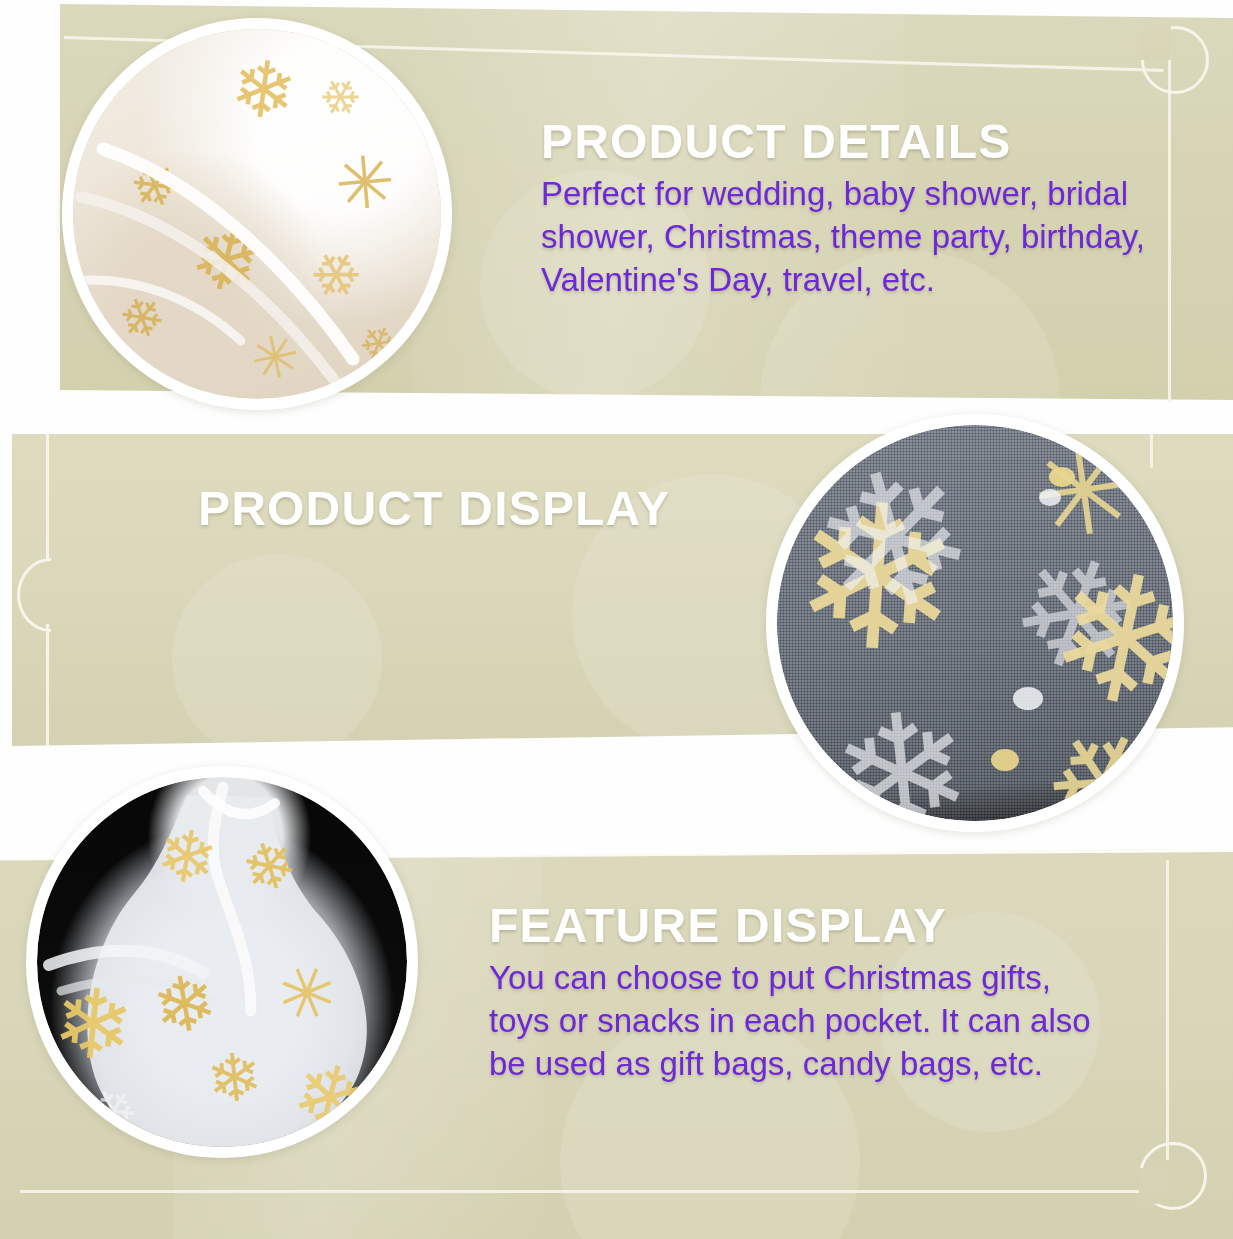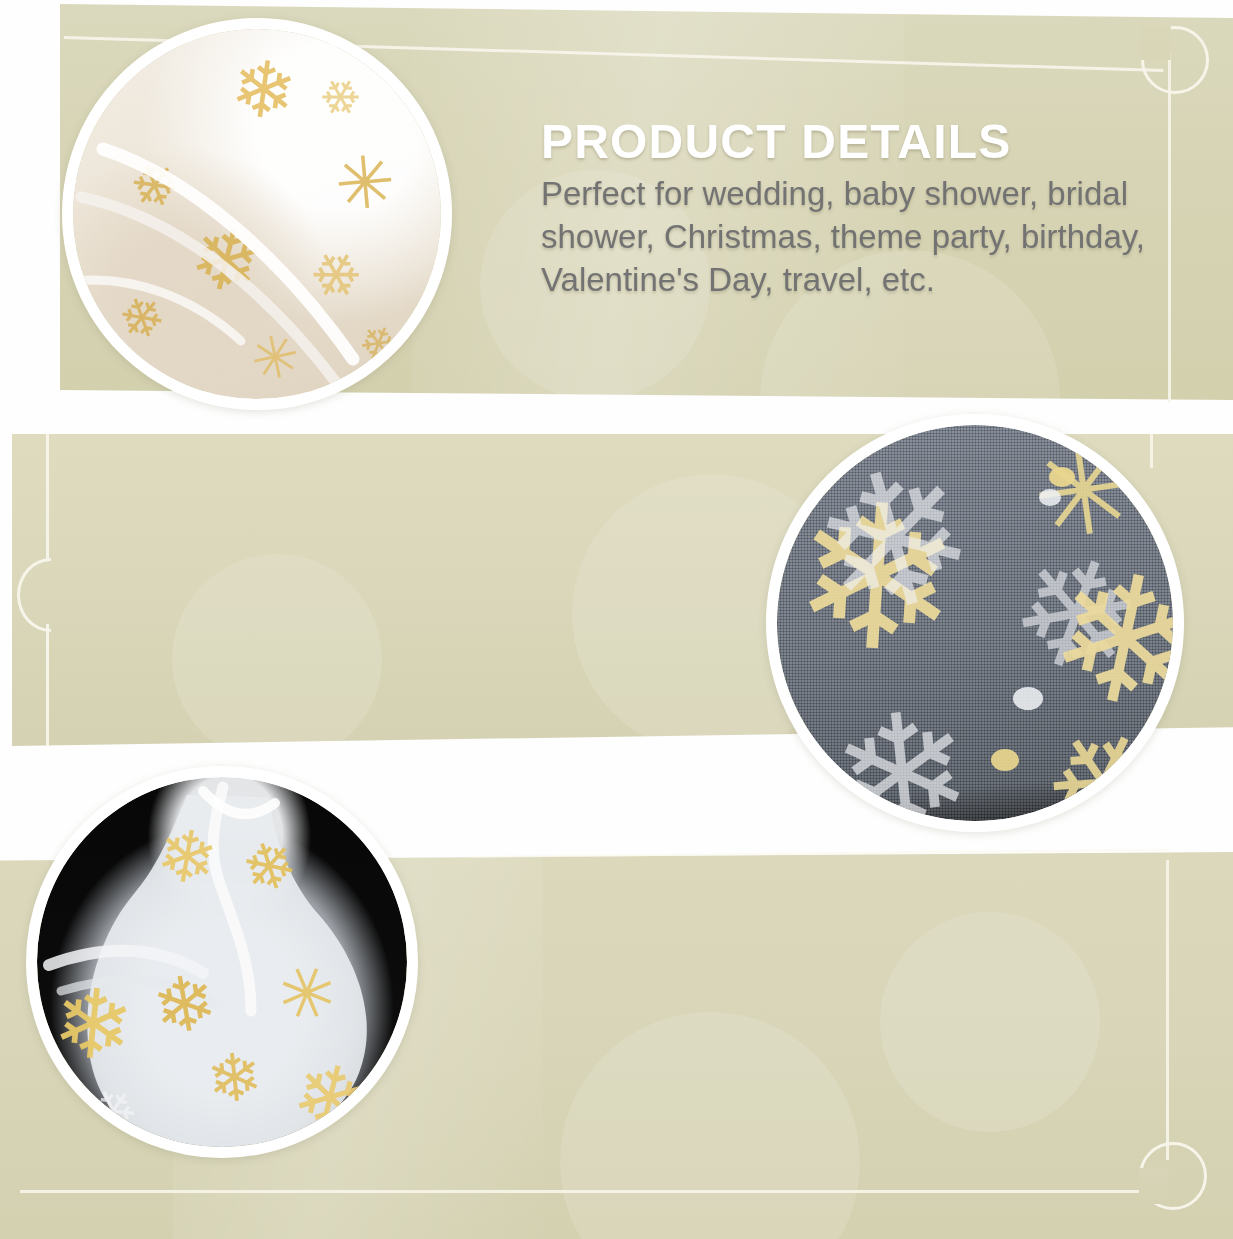--- a/index.html
+++ b/index.html
@@ -122,21 +122,21 @@
   .flake{position:absolute;line-height:1;user-select:none;}
 
   
   .textblock{position:absolute;}
   .heading{
     font-size:48px;font-weight:bold;letter-spacing:1.2px;color:#ffffff;
     text-shadow:0 2px 3px rgba(140,136,104,.45);
     margin:0 0 4px 0;white-space:nowrap;
   }
   .body{
-    font-size:33px;line-height:1.30;color:#737373;font-weight:normal;
+    font-size:33px;line-height:1.30;color:#6d28d9;font-weight:normal;
     text-shadow:0 2px 3px rgba(140,136,104,.42);
     margin:0;
   }
 
   #text1{left:541px;top:114px;width:620px;}
   #text2{left:198px;top:481px;width:560px;}
   #text3{left:489px;top:898px;width:620px;}
 </style>
 </head>
 <body>
@@ -185,20 +185,21 @@
     <div class="ghost" style="left:560px;top:40px;width:280px;height:280px;"></div>
     <div class="ghost" style="left:160px;top:120px;width:210px;height:210px;"></div>
   </div>
 
   <div class="hair" id="p2-left-a" style="top:434px;"></div>
   <div class="hair" id="p2-left-b" style="top:624px;"></div>
   <div id="p2-notch" style="top:558px;"></div>
   <div class="hair" id="p2-right" style="top:434px;"></div>
 
   <div class="textblock" id="text2">
+    <h2 class="heading">PRODUCT DISPLAY</h2>
   </div>
 
   <div class="photo" id="photo2">
     <div class="img">
       <div class="flake" style="left:16px;top:54px;font-size:200px;color:#ead99a;opacity:.95;transform:rotate(4deg);">❄</div>
       <div class="flake" style="left:40px;top:24px;font-size:186px;color:#f0f2f5;opacity:.62;transform:rotate(-16deg);">❄</div>
       <div class="flake" style="left:236px;top:116px;font-size:150px;color:#eef0f3;opacity:.6;transform:rotate(20deg);">❄</div>
       <div class="flake" style="left:256px;top:6px;font-size:122px;color:#e8d692;opacity:.9;transform:rotate(-8deg);">✳</div>
       <div class="flake" style="left:274px;top:128px;font-size:176px;color:#ecdb9c;opacity:.93;transform:rotate(12deg);">❄</div>
       <div class="flake" style="left:56px;top:268px;font-size:166px;color:#f1f3f6;opacity:.66;transform:rotate(-6deg);">❄</div>
@@ -237,14 +238,18 @@
       <div class="flake" style="left:206px;top:58px;font-size:64px;color:#e2bf5c;opacity:.92;transform:rotate(-18deg);">❄</div>
       <div class="flake" style="left:16px;top:200px;font-size:96px;color:#e7c868;opacity:.95;transform:rotate(6deg);">❄</div>
       <div class="flake" style="left:116px;top:190px;font-size:76px;color:#ddb64f;opacity:.9;transform:rotate(-10deg);">❄</div>
       <div class="flake" style="left:240px;top:182px;font-size:70px;color:#e5c463;opacity:.9;transform:rotate(22deg);">✳</div>
       <div class="flake" style="left:170px;top:268px;font-size:66px;color:#e0bb56;opacity:.88;transform:rotate(-6deg);">❄</div>
       <div class="flake" style="left:256px;top:278px;font-size:88px;color:#e9cb72;opacity:.93;transform:rotate(14deg);">❄</div>
       <div class="flake" style="left:52px;top:306px;font-size:58px;color:#f2f4f6;opacity:.7;transform:rotate(-24deg);">❄</div>
     </div>
   </div>
 
+  <div class="textblock" id="text3">
+    <h2 class="heading">FEATURE DISPLAY</h2>
+    <p class="body">You can choose to put Christmas gifts, toys or snacks in each pocket. It can also be used as gift bags, candy bags, etc.</p>
+  </div>
 
 </div>
 
 </body></html>

